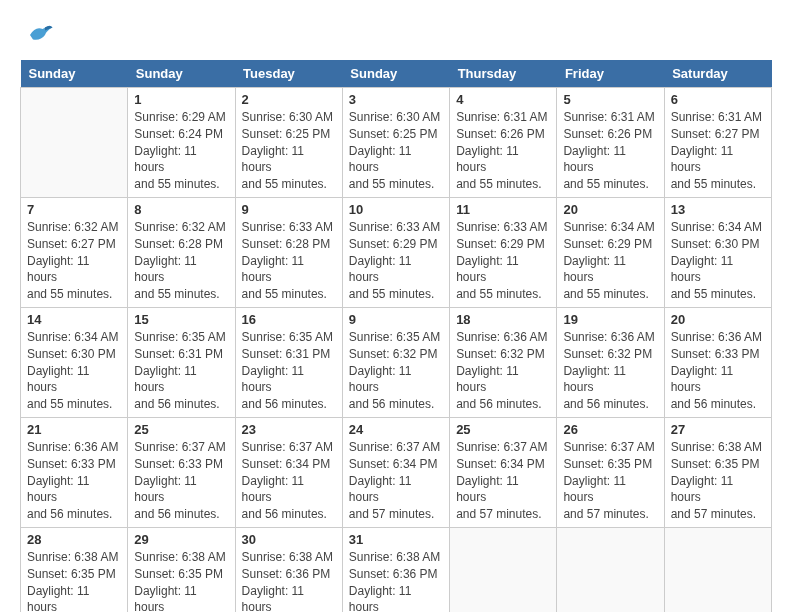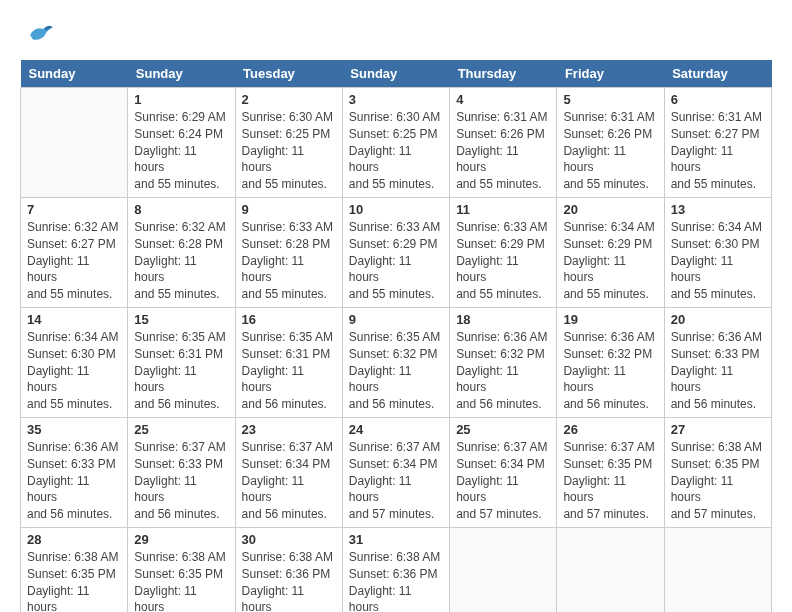--- a/index.html
+++ b/index.html
@@ -253,21 +253,21 @@
         <td>
           <div class="day-number">20</div>
           <div class="day-info" style="white-space: pre-line;">Sunrise: 6:36 AM
 Sunset: 6:33 PM
 Daylight: 11 hours
 and 56 minutes.</div>
         </td>
       </tr>
       <tr>
         <td>
-          <div class="day-number">35</div>
+          <div class="day-number">21</div>
           <div class="day-info" style="white-space: pre-line;">Sunrise: 6:36 AM
 Sunset: 6:33 PM
 Daylight: 11 hours
 and 56 minutes.</div>
         </td>
         <td>
           <div class="day-number">25</div>
           <div class="day-info" style="white-space: pre-line;">Sunrise: 6:37 AM
 Sunset: 6:33 PM
 Daylight: 11 hours

